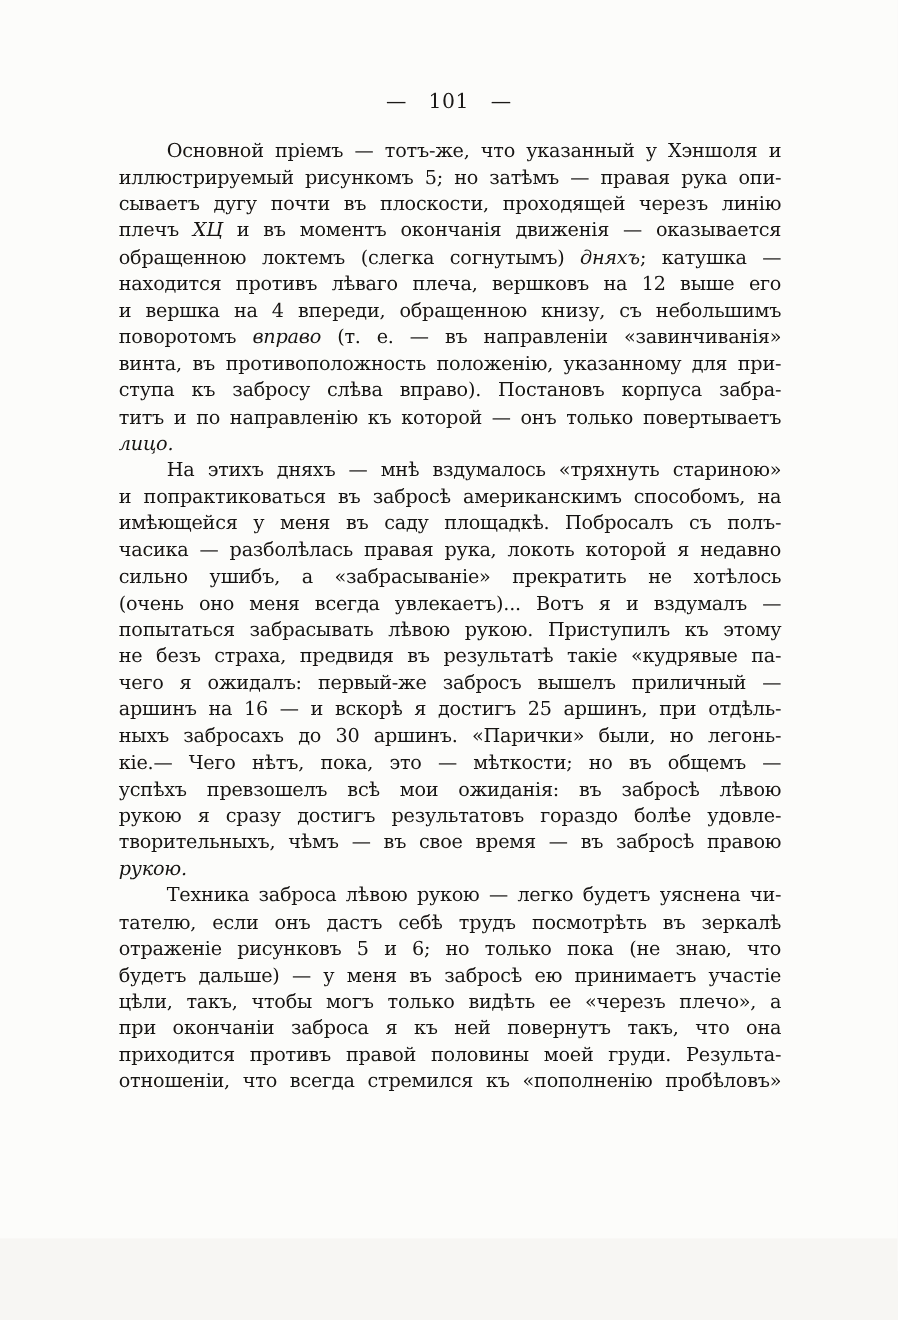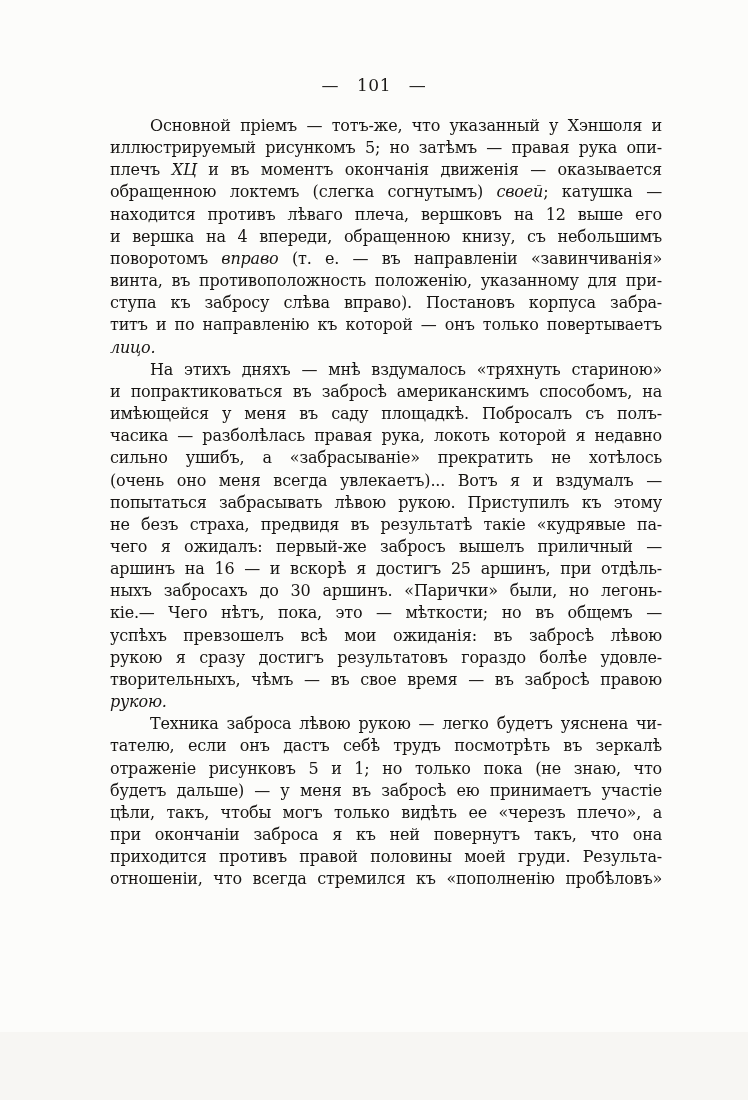--- a/index.html
+++ b/index.html
@@ -19,21 +19,21 @@
     position: absolute;
     top: 75px; left: 0; width: 100%;
     text-align: center;
     font-size: 17px;
     word-spacing: 12px;
     letter-spacing: 0.5px;
     color: #1b1917;
   }
   .textblock {
     position: absolute;
-    left: 110px; top: 115px;
+    left: 99px; top: 115px;
     width: 552px;
     font-size: 16px;
     line-height: 22.15px;
     letter-spacing: -0.2px;
     color: #161412;
   }
   .line {
     text-align: justify;
     text-align-last: justify;
   }
@@ -45,22 +45,23 @@
 <body>
 
 <div class="page">
   <div class="pageno">— 101 —</div>
 
   <div class="textblock">
 
     <div class="para">
       <div class="line indent">Основной пріемъ — тотъ-же, что указанный у Хэншоля и</div>
       <div class="line">иллюстрируемый рисункомъ 5; но затѣмъ — правая рука опи-</div>
+      <div class="line">сываетъ дугу почти въ плоскости, проходящей черезъ линію</div>
       <div class="line"><span>плечъ </span><span class="em">ХЦ</span><span> и въ моментъ окончанія движенія — оказывается</span></div>
-      <div class="line"><span>обращенною локтемъ (слегка согнутымъ) </span><span class="em">своей</span><span>; катушка —</span></div>
+      <div class="line"><span>обращенною локтемъ (слегка согнутымъ) </span><span class="em">дняхъ</span><span>; катушка —</span></div>
       <div class="line">находится противъ лѣваго плеча, вершковъ на 12 выше его</div>
       <div class="line">и вершка на 4 впереди, обращенною книзу, съ небольшимъ</div>
       <div class="line"><span>поворотомъ </span><span class="em">вправо</span><span> (т. е. — въ направленіи «завинчиванія»</span></div>
       <div class="line">винта, въ противоположность положенію, указанному для при-</div>
       <div class="line">ступа къ забросу слѣва вправо). Постановъ корпуса забра-</div>
       <div class="line">титъ и по направленію къ которой — онъ только повертываетъ</div>
       <div class="line lastline">лицо.</div>
     </div>
 
     <div class="para">
@@ -78,21 +79,21 @@
       <div class="line">кіе.— Чего нѣтъ, пока, это — мѣткости; но въ общемъ —</div>
       <div class="line">успѣхъ превзошелъ всѣ мои ожиданія: въ забросѣ лѣвою</div>
       <div class="line">рукою я сразу достигъ результатовъ гораздо болѣе удовле-</div>
       <div class="line">творительныхъ, чѣмъ — въ свое время — въ забросѣ правою</div>
       <div class="line lastline">рукою.</div>
     </div>
 
     <div class="para">
       <div class="line indent">Техника заброса лѣвою рукою — легко будетъ уяснена чи-</div>
       <div class="line">тателю, если онъ дастъ себѣ трудъ посмотрѣть въ зеркалѣ</div>
-      <div class="line">отраженіе рисунковъ 5 и 1; но только пока (не знаю, что</div>
+      <div class="line">отраженіе рисунковъ 5 и 6; но только пока (не знаю, что</div>
       <div class="line">будетъ дальше) — у меня въ забросѣ ею принимаетъ участіе</div>
       <div class="line">цѣли, такъ, чтобы могъ только видѣть ее «черезъ плечо», а</div>
       <div class="line">при окончаніи заброса я къ ней повернутъ такъ, что она</div>
       <div class="line">приходится противъ правой половины моей груди. Результа-</div>
       <div class="line">отношеніи, что всегда стремился къ «пополненію пробѣловъ»</div>
     </div>
 
   </div>
 </div>
 

